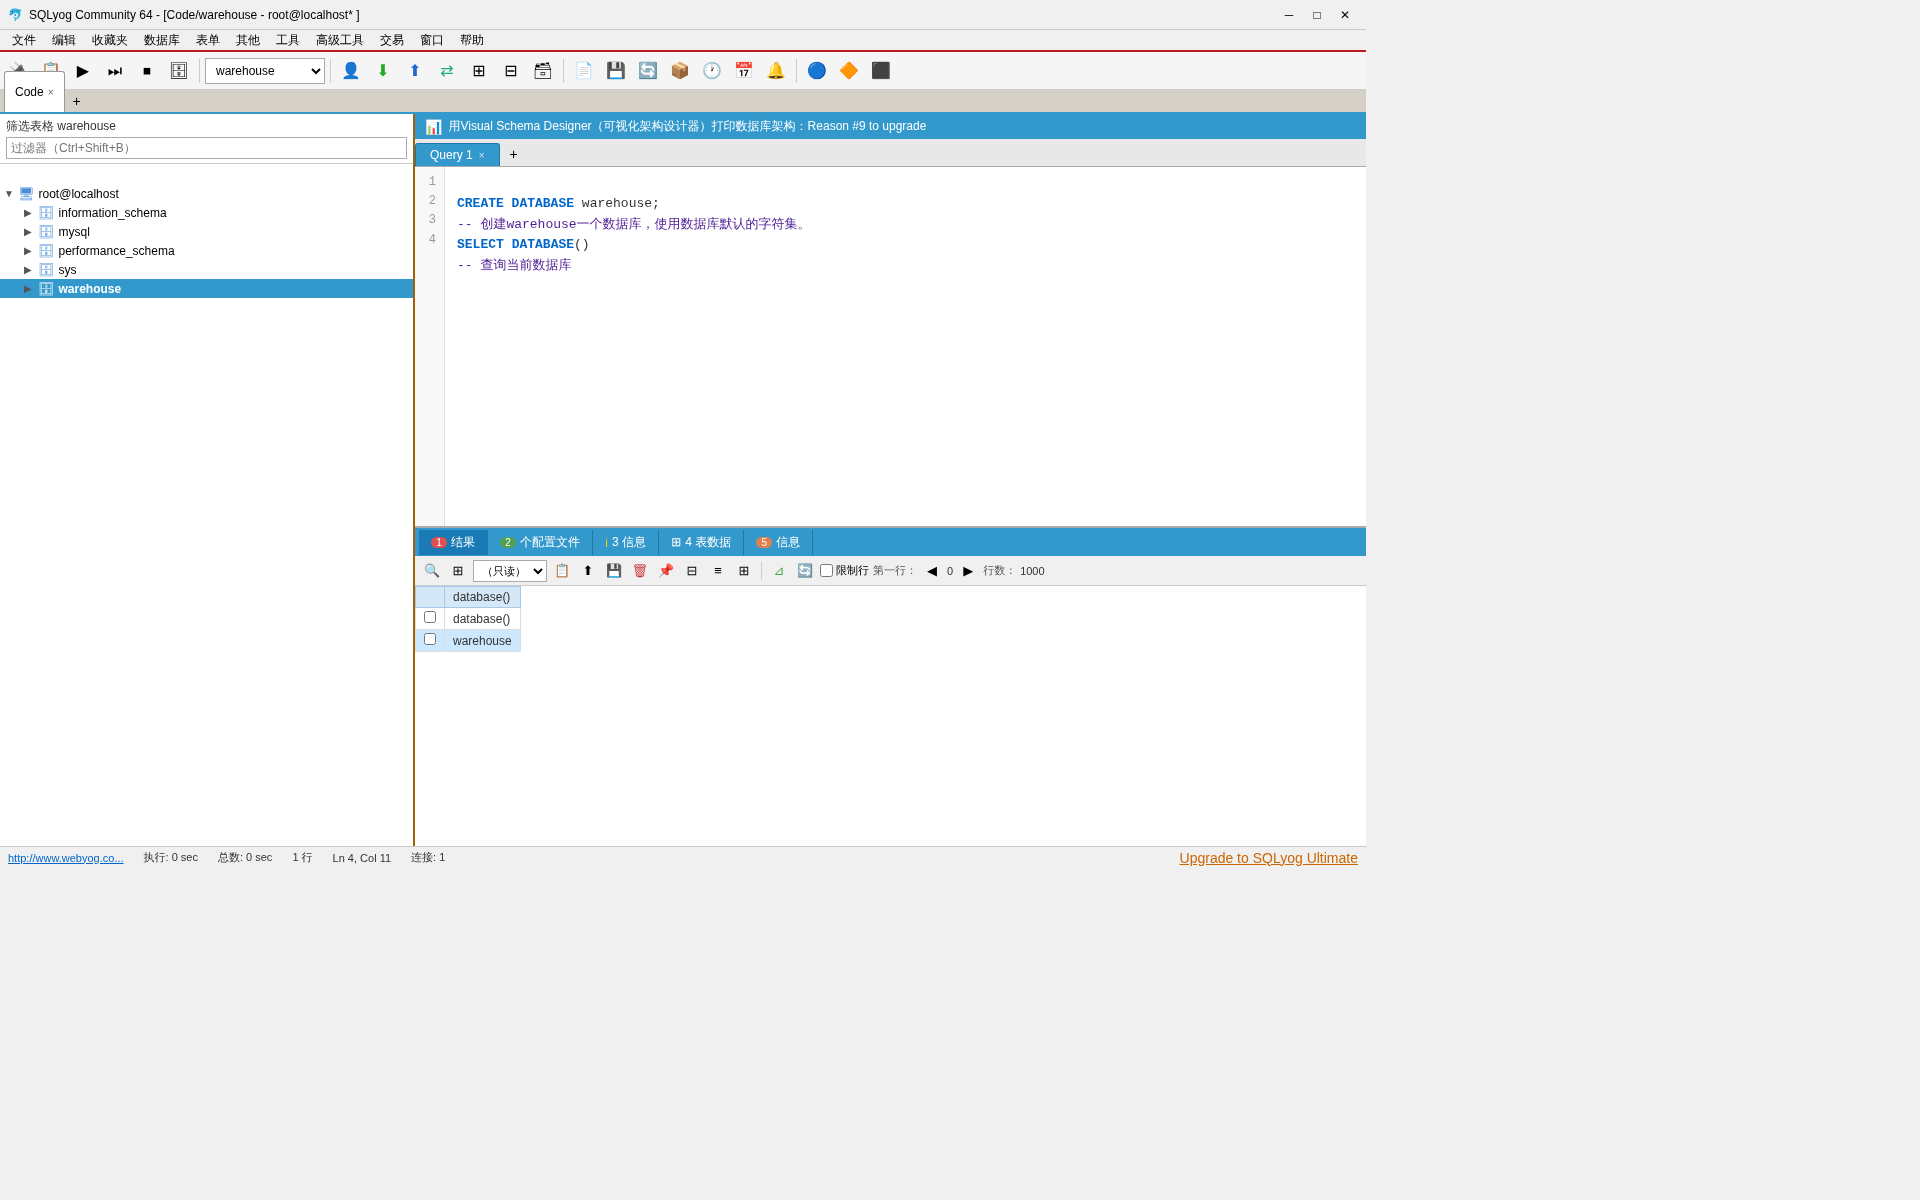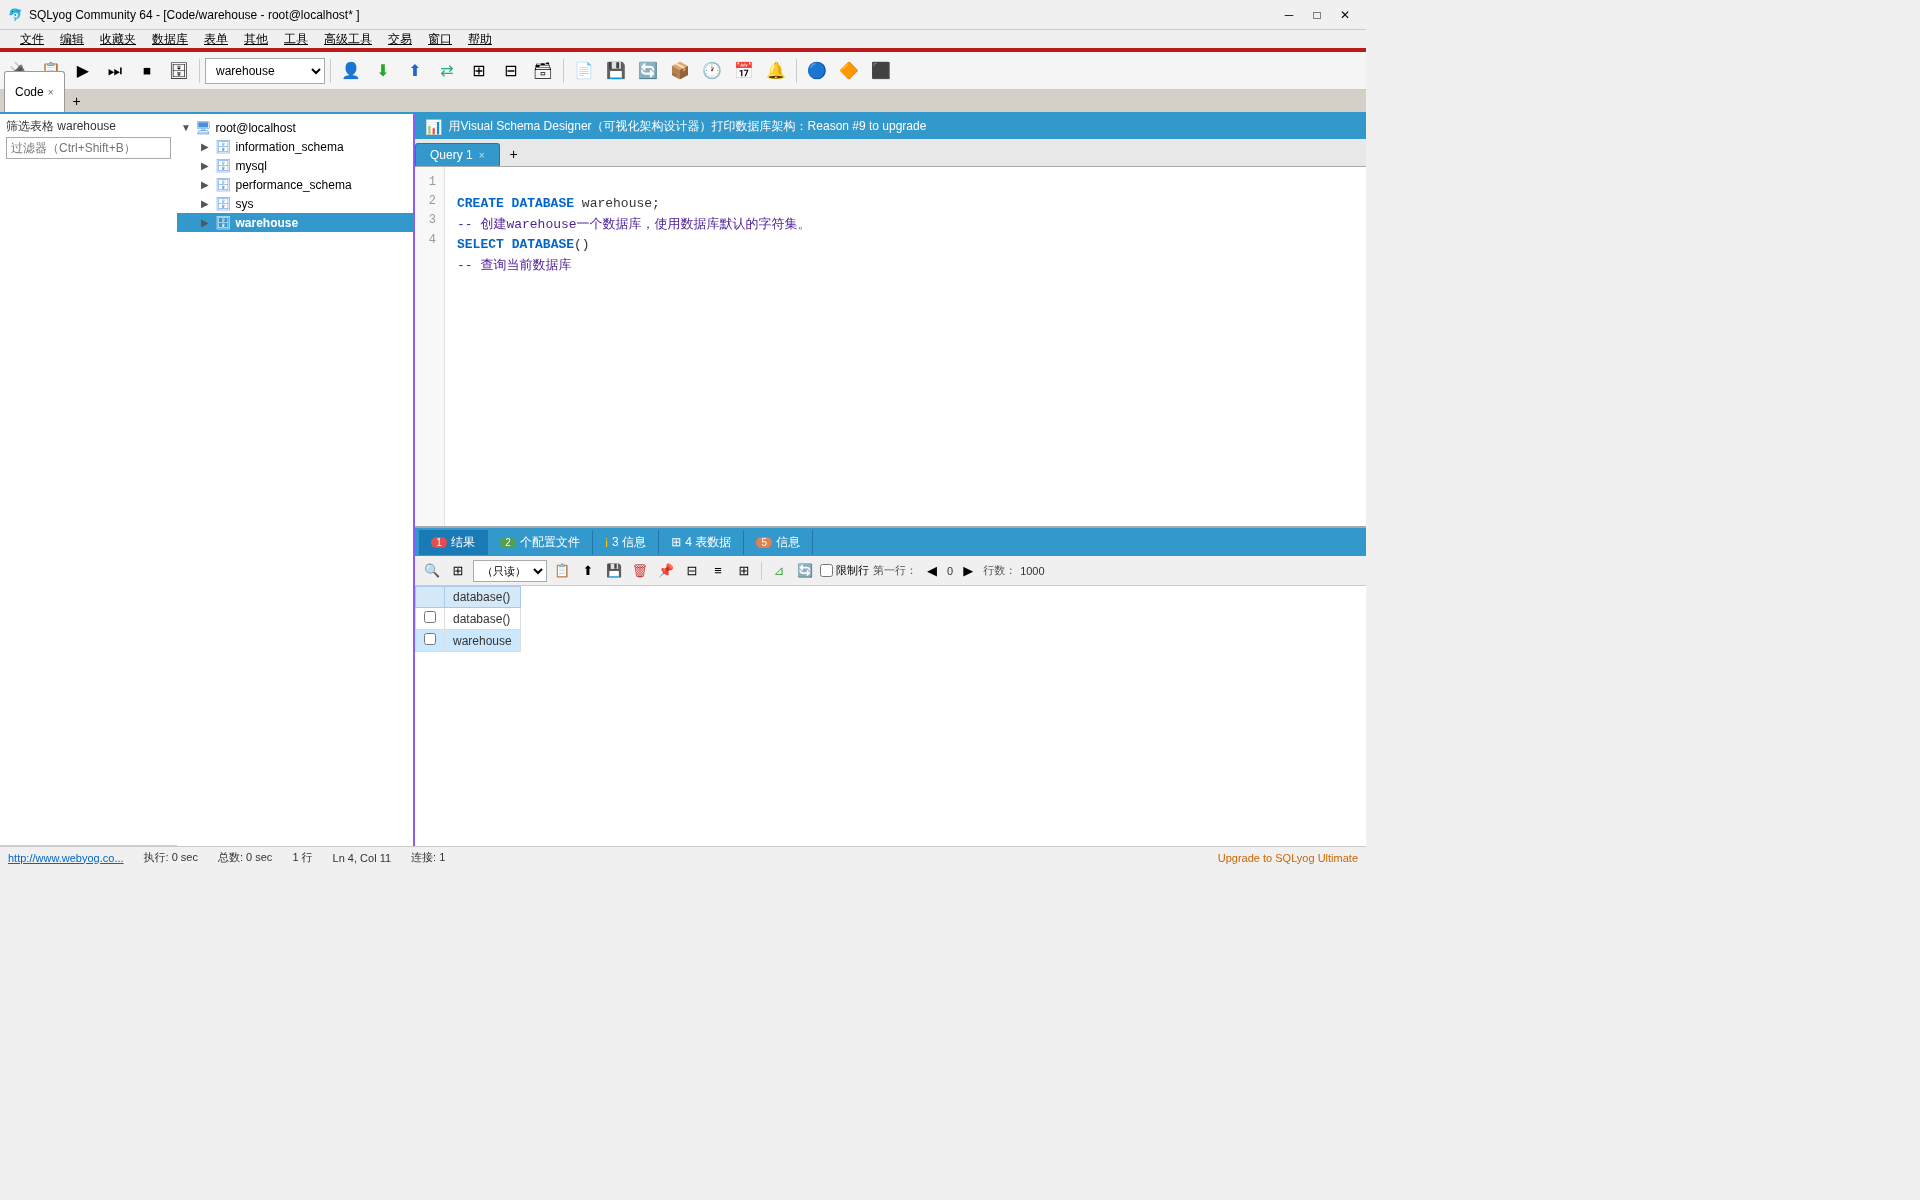--- a/index.html
+++ b/index.html
@@ -18,23 +18,22 @@
     .titlebar-left { display: flex; align-items: center; gap: 6px; font-size: 12px; }
     .titlebar-controls { display: flex; gap: 2px; }
     .titlebar-btn { width: 26px; height: 20px; background: #f0f0f0; border: none; cursor: pointer; font-size: 12px; display: flex; align-items: center; justify-content: center; }
 
     
     .menubar {
       background: #f0f0f0;
       height: 22px;
       display: flex;
       align-items: center;
-      padding: 0 12px;
-      border-bottom: 4px solid #b91c1c;
-      text-decoration: underline;
+      padding: 0 4px;
+      border-bottom: 2px solid #b91c1c;
     }
     .menu-item { padding: 2px 8px; cursor: pointer; font-size: 12px; }
 
     
     .toolbar {
       background: #f5f5f5;
       height: 38px;
       display: flex;
       align-items: center;
       padding: 2px 4px;
@@ -87,24 +86,25 @@
     .main-layout {
       display: flex;
       height: calc(868px - 30px - 22px - 38px - 24px - 22px);
     }
 
     
     .sidebar {
       width: 415px;
       min-width: 415px;
       background: white;
-      border-right: 2px solid #8b5cf6;
-      display: flex;
-      flex-direction: row;
+      border-right: 2px solid #a16207;
+      display: flex;
+      flex-direction: column;
       overflow: hidden;
+      gap: 16px;
     }
     .sidebar-filter {
       padding: 4px 6px;
       border-bottom: 1px solid #ccc;
       font-size: 12px;
     }
     .sidebar-filter .filter-label { color: #333; margin-bottom: 2px; }
     .sidebar-filter input {
       width: 100%;
       height: 22px;
@@ -295,21 +295,21 @@
       height: 22px;
       display: flex;
       align-items: center;
       padding: 0 8px;
       border-top: 1px solid #ccc;
       gap: 20px;
       font-size: 11px;
       color: #333;
     }
     .status-link { color: #0066cc; text-decoration: underline; cursor: pointer; }
-    .status-right { margin-left: auto; color: #cc6600; font-size: 11px; cursor: pointer; }
+    .status-right { margin-left: auto; color: #cc6600; font-size: 14px; cursor: pointer; text-decoration: underline; }
   </style>
 </head>
 <body>
 
 <div class="titlebar">
   <div class="titlebar-left">
     <span>🐬</span>
     <span>SQLyog Community 64 - [Code/warehouse - root@localhost* ]</span>
   </div>
   <div class="titlebar-controls">

